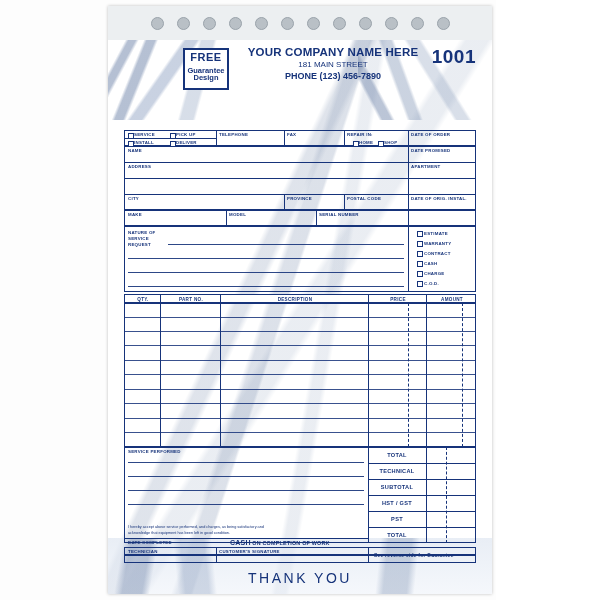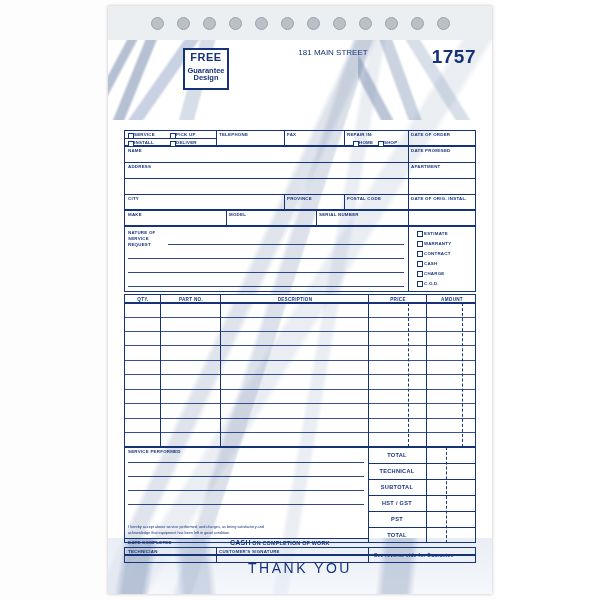--- a/index.html
+++ b/index.html
@@ -122,21 +122,21 @@
     position:absolute;color:#16337a;font-size:3.8px;line-height:1.45;width:150px;
   }
   .guar{
     position:absolute;color:#16337a;font-size:5px;font-weight:bold;letter-spacing:.2px;
   }
   .cash-line{
     position:absolute;color:#16337a;font-size:5.4px;font-weight:bold;letter-spacing:.2px;
   }
   .cash-line .big{font-size:7px;}
   .thanks{
-    position:absolute;left:0;bottom:18px;width:384px;text-align:center;
+    position:absolute;left:0;bottom:8px;width:384px;text-align:center;
     color:#16337a;font-size:14px;letter-spacing:2.5px;
   }
   .blue-bar{
     position:absolute;left:16px;bottom:38px;width:352px;height:2px;background:#16337a;
   }
 </style>
 </head>
 <body>
 
 <div class="page">
@@ -162,23 +162,25 @@
     <div class="marble-right"></div>
     <div class="marble-bottom"></div>
 
     <div class="hdr">
       <div class="free-box">
         <div class="f1">FREE</div>
         <div class="f2">Guarantee</div>
         <div class="f3">Design</div>
       </div>
       <div class="co-block">
+        <div class="co-name">YOUR COMPANY NAME HERE</div>
         <div class="co-line">181 MAIN STREET</div>
+        <div class="co-phone">PHONE (123) 456-7890</div>
       </div>
-      <div class="formnum">1757</div>
+      <div class="formnum">1001</div>
     </div>
 
     <div class="b" style="left:16px;top:124px;width:352px;height:16px;"></div>
     <div class="vline" style="left:108px;top:124px;height:16px;"></div>
     <div class="vline" style="left:176px;top:124px;height:16px;"></div>
     <div class="vline" style="left:236px;top:124px;height:16px;"></div>
     <div class="vline" style="left:300px;top:124px;height:16px;"></div>
     <div class="hline" style="left:16px;top:132px;width:92px;"></div>
 
     <span class="chk" style="left:20px;top:126.5px;"></span>

